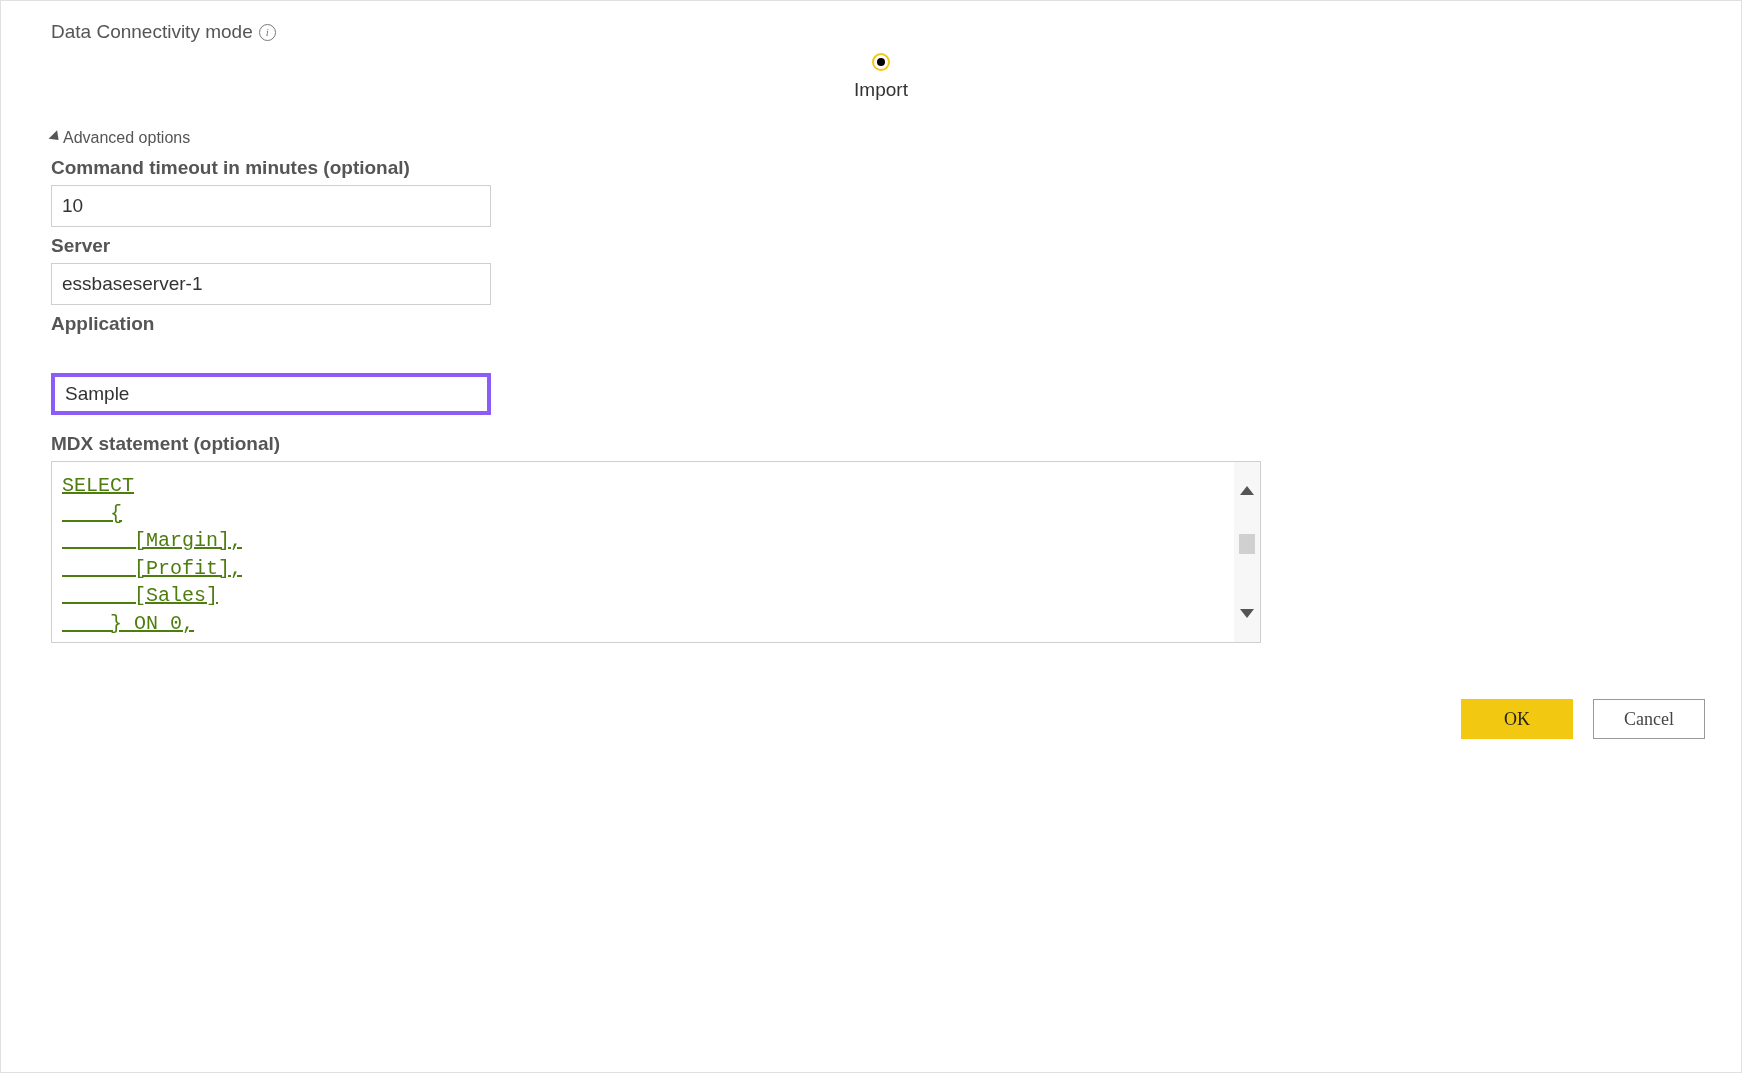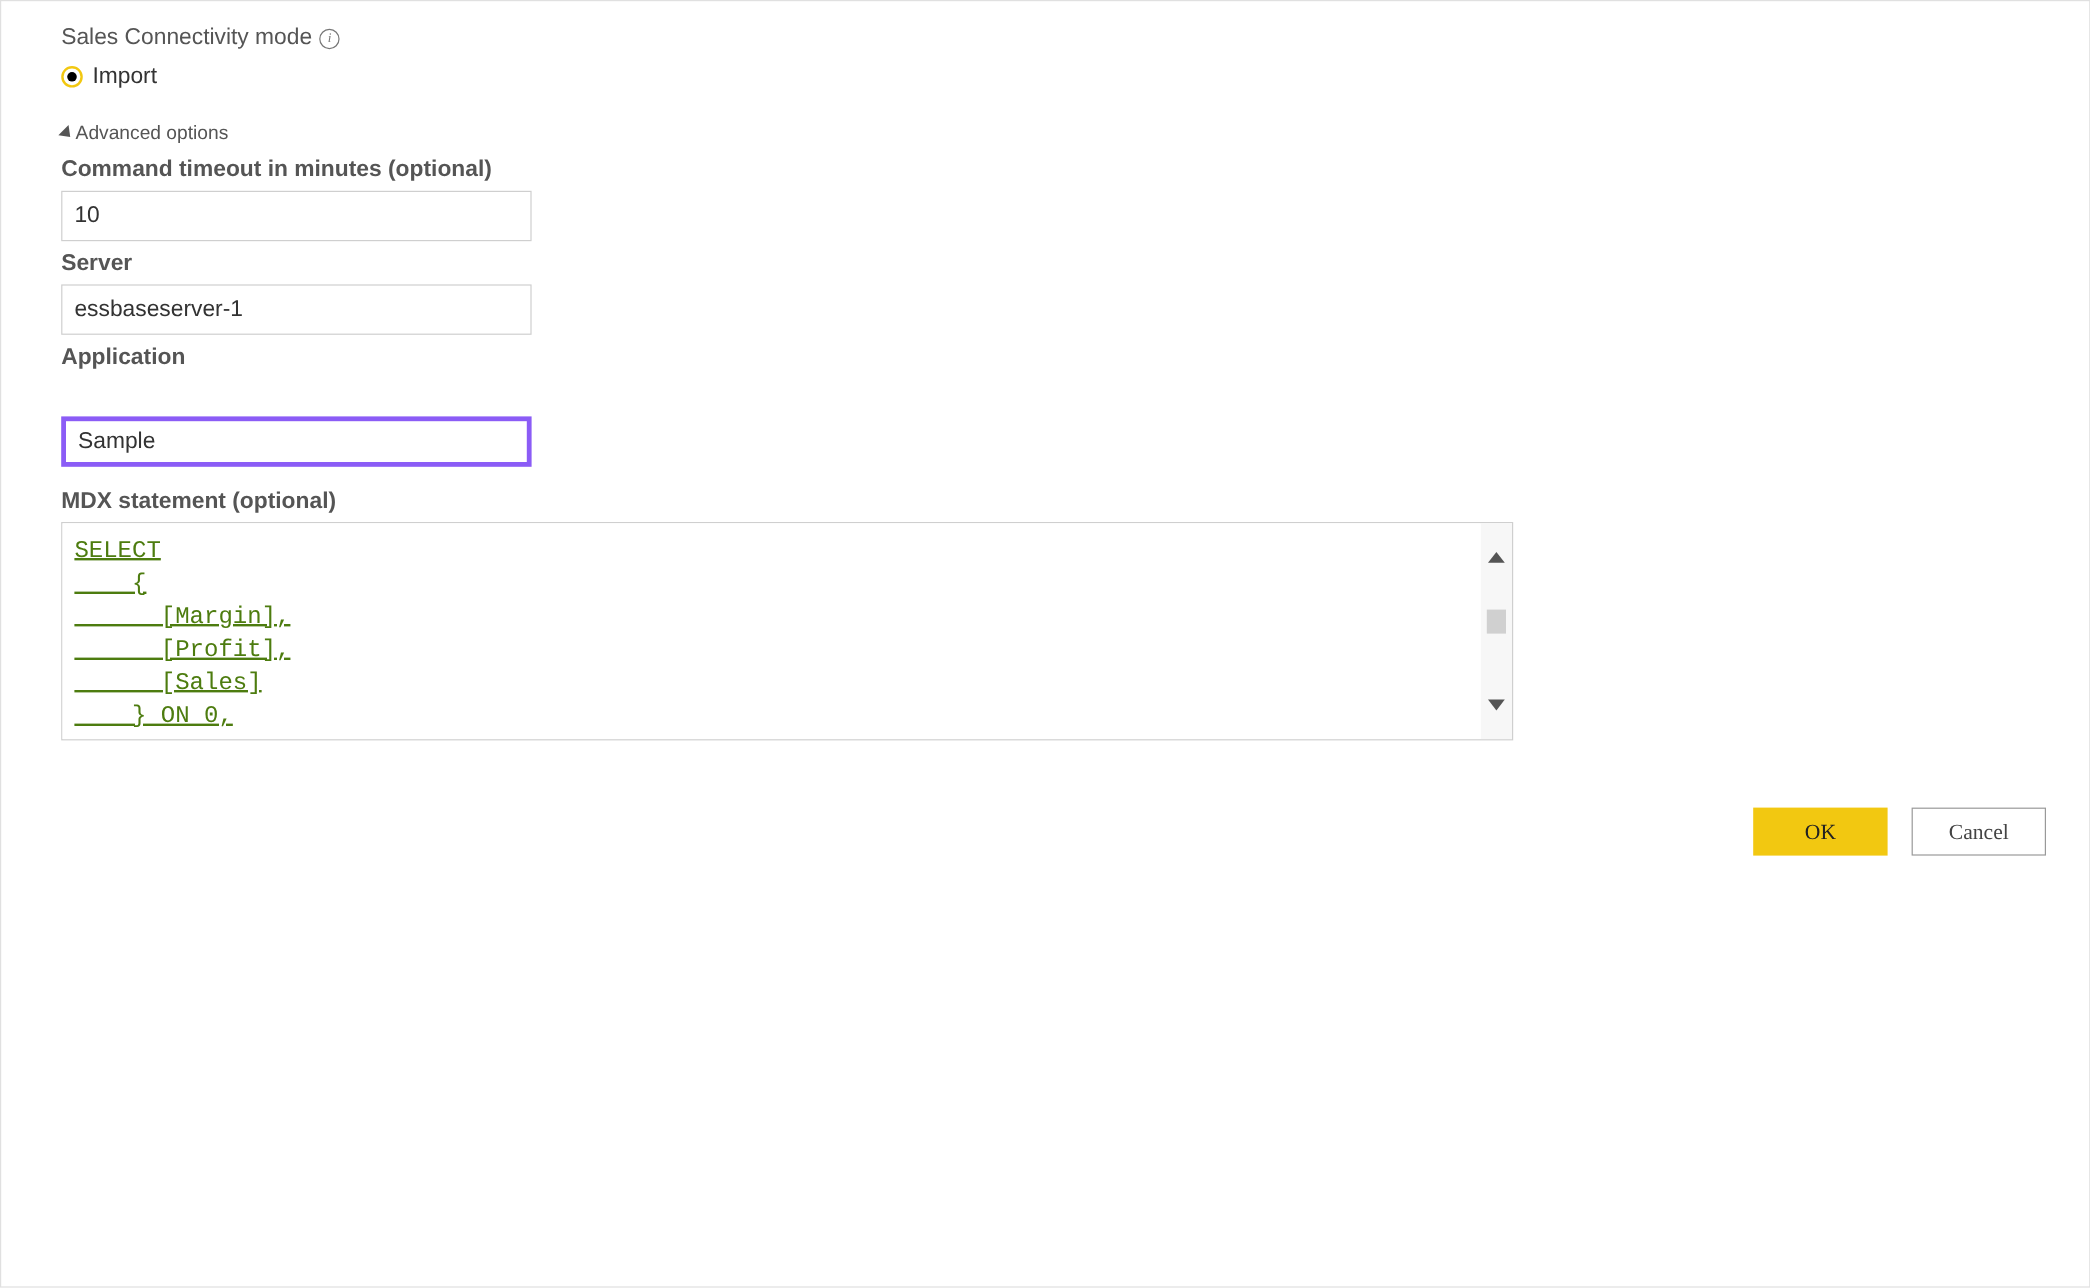--- a/index.html
+++ b/index.html
@@ -34,20 +34,21 @@
     font-family: Georgia, serif;
     line-height: 1;
   }
   .radio-group { margin-bottom: 28px; }
   .radio-row {
     display: flex;
     align-items: center;
     gap: 8px;
     margin: 6px 0;
     cursor: pointer;
+    flex-direction: column;
   }
   .radio-outer {
     width: 18px;
     height: 18px;
     border: 2px solid #888;
     border-radius: 50%;
     display: inline-flex;
     align-items: center;
     justify-content: center;
     background: #fff;
@@ -73,21 +74,21 @@
   }
   
   .field-label {
     color: #555;
     font-size: 19px;
     margin-top: 8px;
     margin-bottom: 6px;
     font-weight: bold;
   }
   .text-input {
-    width: 392px;
+    width: 440px;
     height: 42px;
     padding: 6px 10px;
     font-size: 19px;
     color: #333;
     background: #fff;
     border: 1px solid #cfcfcf;
     outline: none;
     font-family: inherit;
   }
   .text-input.focused { border: 4px solid #8b5cf6; margin-top: 32px; }
@@ -161,21 +162,21 @@
   .btn-primary { background: #f2c811; color: #222; }
   .btn-secondary { background: #fff; color: #444; border: 1.5px solid #999; }
 </style>
 </head>
 <body>
 
 
 
 
 <div class="section-title">
-  <span>Sales Connectivity mode</span>
+  <span>Data Connectivity mode</span>
   <span class="info-icon">i</span>
 </div>
 
 <div class="radio-group">
   <label class="radio-row">
     <span class="radio-outer selected">
         <span class="radio-inner"></span>
       </span>
     <span class="radio-label">Import</span>
   </label>

